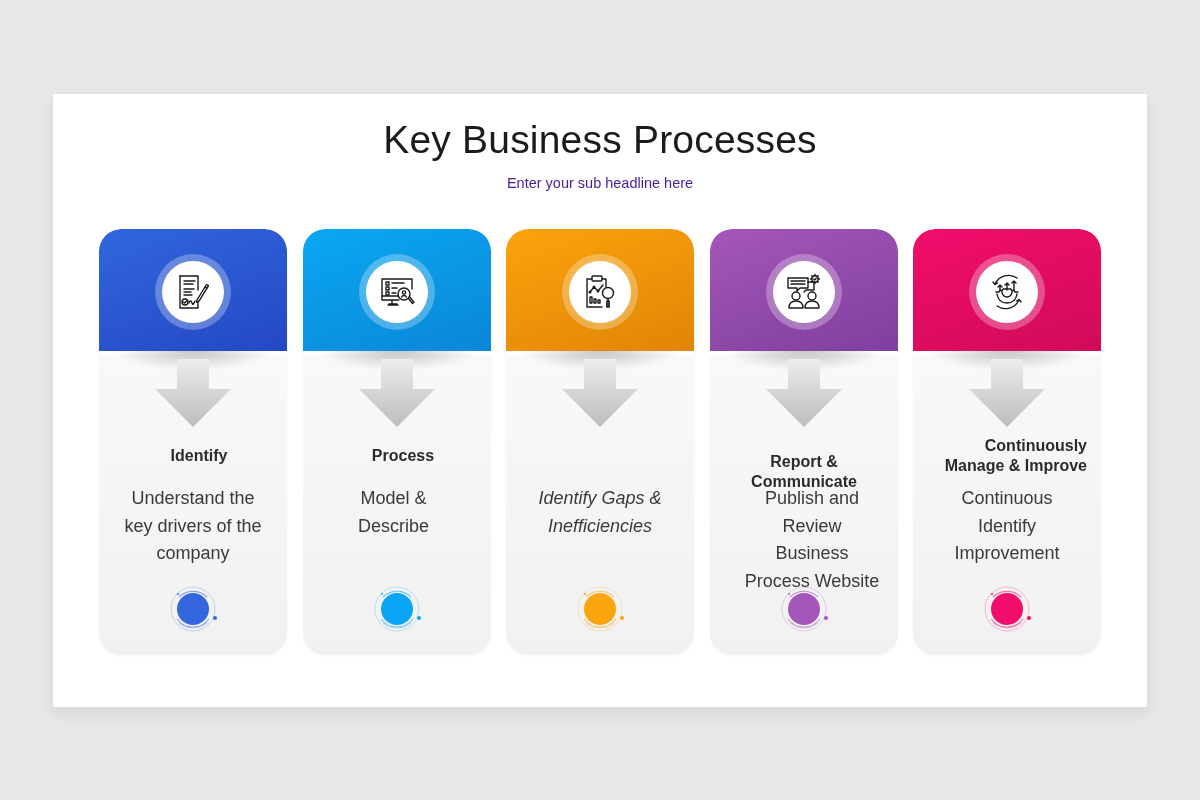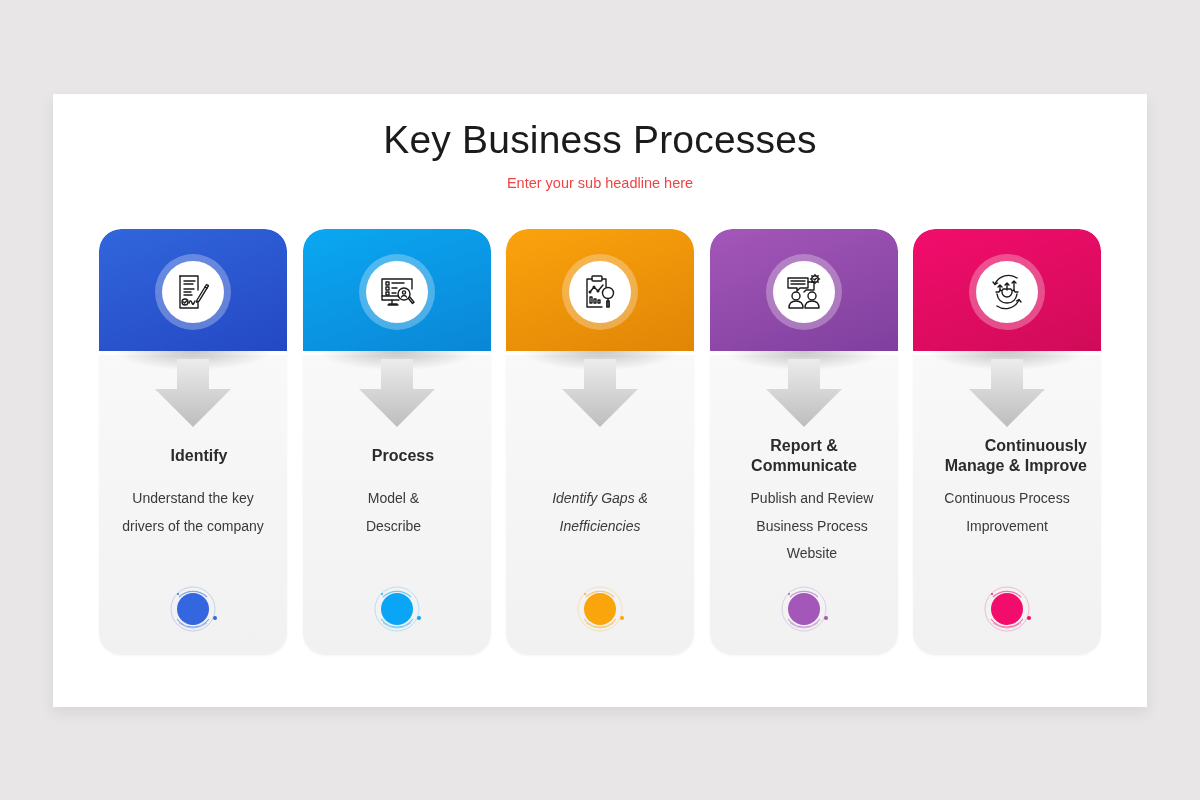--- a/index.html
+++ b/index.html
@@ -10,21 +10,21 @@
   .slide {
     position:absolute; left:53px; top:94px; width:1094px; height:613px;
     background:#ffffff; box-shadow:0 6px 14px rgba(0,0,0,0.08);
   }
   .title {
     position:absolute; left:0; right:0; top:24px; text-align:center;
     font-size:39px; color:#1b1b1b; letter-spacing:0.2px;
   }
   .subtitle {
     position:absolute; left:0; right:0; top:81px; text-align:center;
-    font-size:14.5px; color:#ef4444;
+    font-size:14.5px; color:#4c1d95;
   }
   .card {
     position:absolute; top:135px; width:188px; height:426px;
     border-radius:22px; overflow:hidden;
     background:linear-gradient(#fcfcfc, #f1f1f2);
     box-shadow:0 1px 3px rgba(0,0,0,0.04);
   }
   .card-head {
     position:absolute; left:0; top:0; width:188px; height:122px;
     border-radius:22px 22px 0 0;
@@ -48,21 +48,21 @@
   .arrow {
     position:absolute; left:54px; top:130px; width:80px; height:68px;
   }
   .step-title {
     position:absolute; left:18px; right:6px; top:206px; height:42px;
     display:flex; align-items:center; justify-content:center; text-align:center;
     font-size:16px; font-weight:bold; color:#2b2b2b; line-height:20px;
   }
   .step-desc {
     position:absolute; left:10px; right:10px; top:256px; text-align:center;
-    font-size:14px; color:#3a3a3a; line-height:27.5px;
+    font-size:18px; color:#3a3a3a; line-height:27.5px;
   }
   .dot-wrap {
     position:absolute; left:70px; top:356px; width:48px; height:48px;
   }
   .dot-wrap svg { width:48px; height:48px; overflow:visible; }
 </style>
 </head>
 <body>
 
 <div class="slide">
@@ -220,21 +220,21 @@
     </div>
     <svg class="arrow" viewBox="0 0 80 68">
       <defs>
           <linearGradient id="ag4" x1="0" y1="0" x2="0" y2="1">
             <stop offset="0" stop-color="#ececec"></stop>
             <stop offset="1" stop-color="#bdbdbd"></stop>
           </linearGradient>
         </defs>
       <path d="M24 0h32v30h22L40 68 2 30h22z" fill="url(#ag4)"></path>
     </svg>
-    <div class="step-title" style="left:30px;right:30px;">Report &amp; Communicate</div>
+    <div class="step-title" style="left:30px;right:30px;margin-top:16px;">Report &amp; Communicate</div>
     <div class="step-desc" style="left:34px;right:18px;">Publish and Review Business Process Website</div>
     <div class="dot-wrap">
       <svg viewBox="0 0 48 48">
         <circle cx="24" cy="24" r="22" fill="none" stroke="#a257b9" stroke-opacity="0.25" stroke-width="1"></circle>
         <path d="M10 12a20 20 0 0 1 28 0" fill="none" stroke="#a257b9" stroke-opacity="0.55" stroke-width="1.2"></path>
         <path d="M8 34a20 20 0 0 0 32 0" fill="none" stroke="#a257b9" stroke-opacity="0.55" stroke-width="1.2"></path>
         <path d="M10 38a22 22 0 0 0 28 0" fill="none" stroke="#a257b9" stroke-opacity="0.35" stroke-width="1"></path>
         <circle cx="24" cy="24" r="16" fill="#a257b9"></circle>
         <circle cx="46" cy="33" r="2" fill="#a257b9"></circle>
         <circle cx="9" cy="9" r="0.9" fill="#a257b9"></circle>
@@ -264,21 +264,21 @@
     <svg class="arrow" viewBox="0 0 80 68">
       <defs>
           <linearGradient id="ag5" x1="0" y1="0" x2="0" y2="1">
             <stop offset="0" stop-color="#ececec"></stop>
             <stop offset="1" stop-color="#bdbdbd"></stop>
           </linearGradient>
         </defs>
       <path d="M24 0h32v30h22L40 68 2 30h22z" fill="url(#ag5)"></path>
     </svg>
     <div class="step-title" style="left:14px;right:14px;text-align:right;">Continuously Manage &amp; Improve</div>
-    <div class="step-desc" style="left:18px;right:18px;">Continuous Process Improvement</div>
+    <div class="step-desc" style="left:18px;right:18px;">Continuous Identify Improvement</div>
     <div class="dot-wrap">
       <svg viewBox="0 0 48 48">
         <circle cx="24" cy="24" r="22" fill="none" stroke="#f20d6c" stroke-opacity="0.25" stroke-width="1"></circle>
         <path d="M10 12a20 20 0 0 1 28 0" fill="none" stroke="#f20d6c" stroke-opacity="0.55" stroke-width="1.2"></path>
         <path d="M8 34a20 20 0 0 0 32 0" fill="none" stroke="#f20d6c" stroke-opacity="0.55" stroke-width="1.2"></path>
         <path d="M10 38a22 22 0 0 0 28 0" fill="none" stroke="#f20d6c" stroke-opacity="0.35" stroke-width="1"></path>
         <circle cx="24" cy="24" r="16" fill="#f20d6c"></circle>
         <circle cx="46" cy="33" r="2" fill="#f20d6c"></circle>
         <circle cx="9" cy="9" r="0.9" fill="#f20d6c"></circle>
       </svg>

